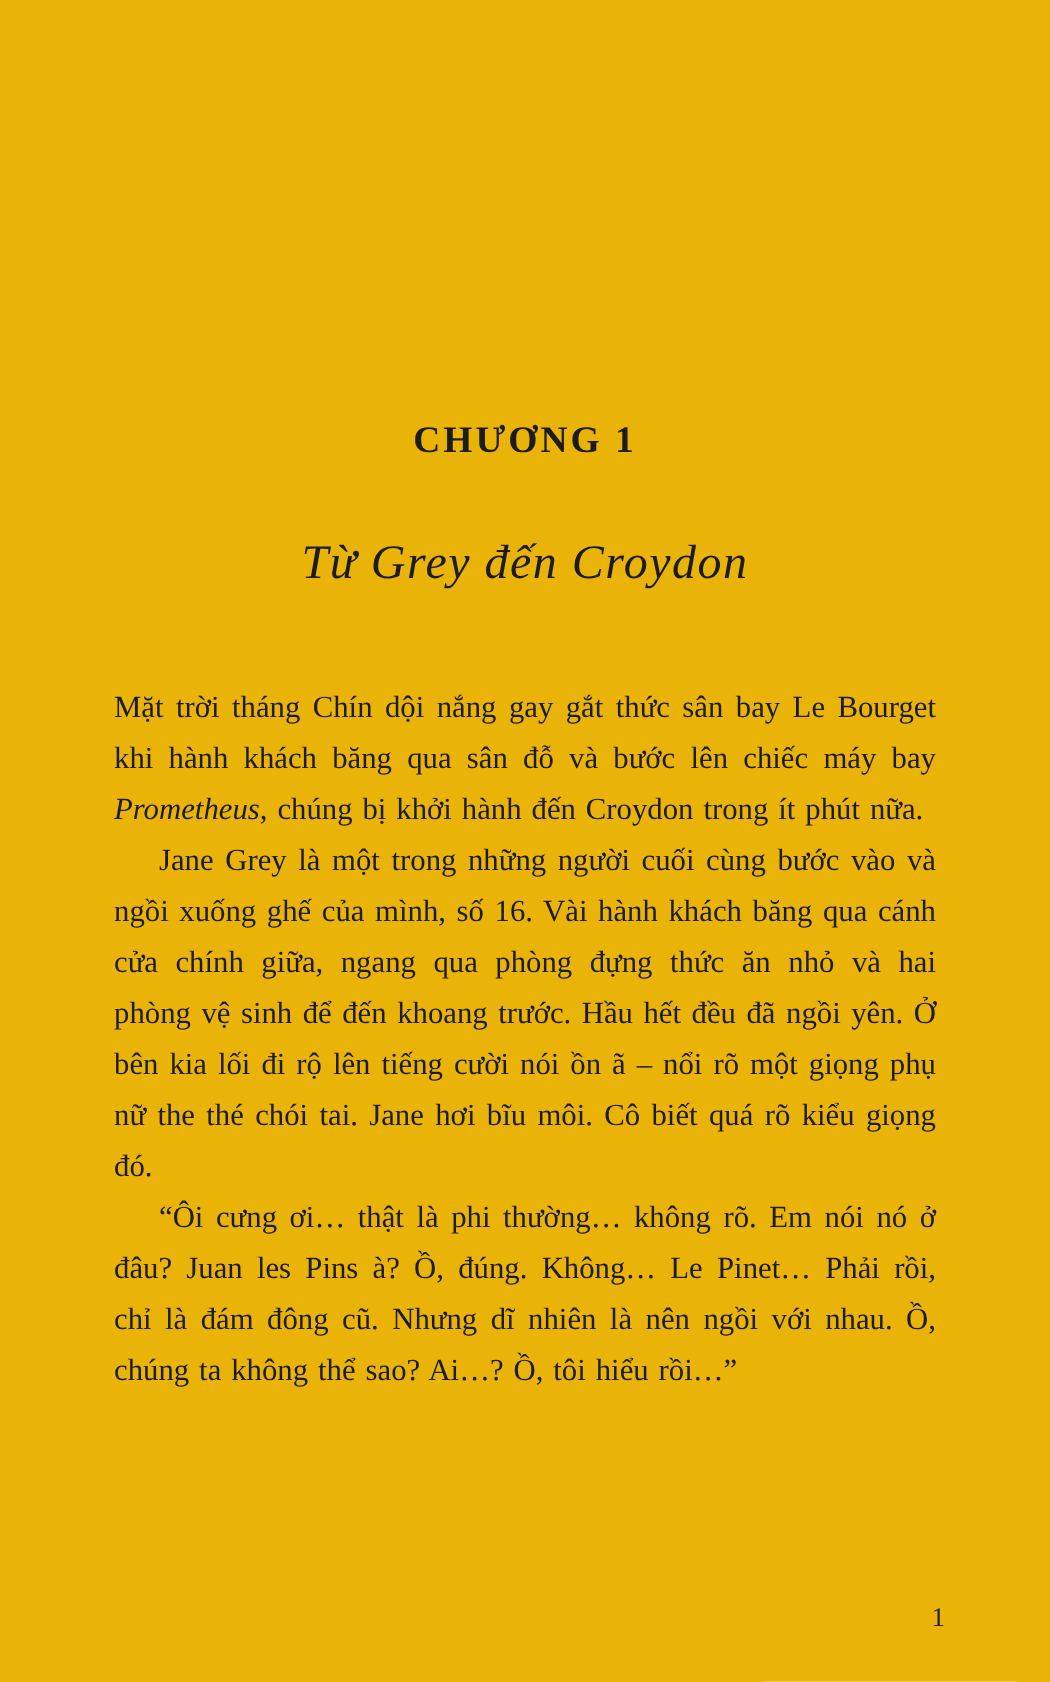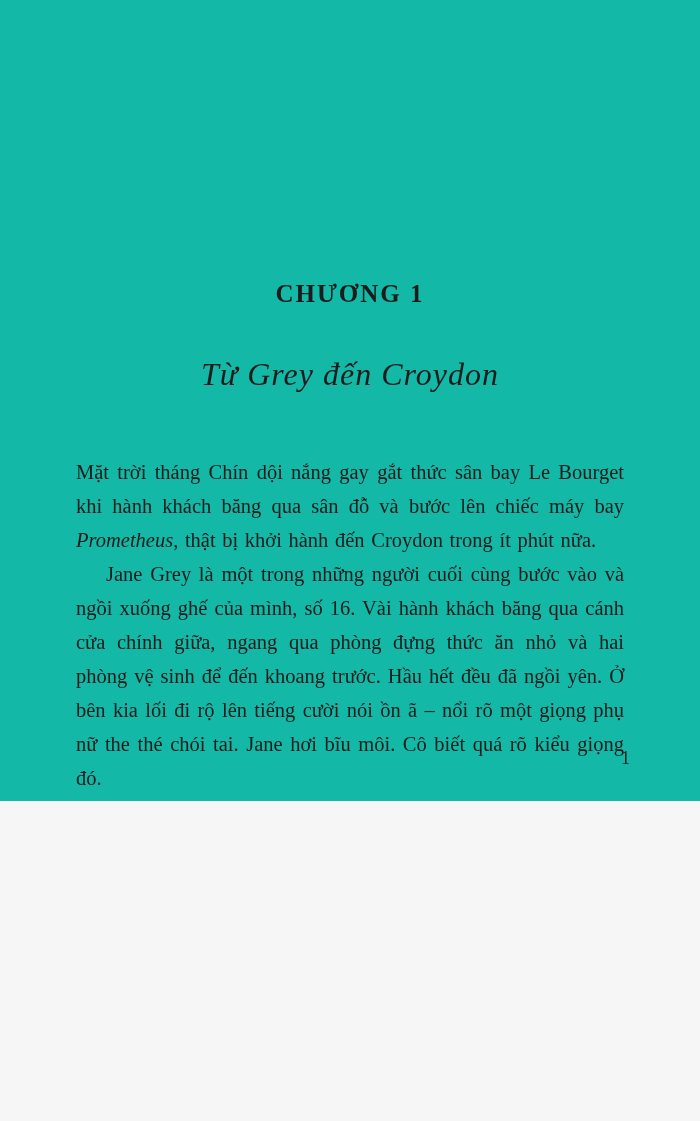--- a/index.html
+++ b/index.html
@@ -8,22 +8,22 @@
   }
   body {
     width: 700px;
     height: 1121px;
     background: #f6f6f6;
     font-family: "Liberation Serif", serif;
   }
   .page {
     position: relative;
     width: 700px;
-    height: 801px;
-    background: #14b8a6;
+    height: 1121px;
+    background: #eab308;
     color: #1c1c1c;
     box-sizing: border-box;
     overflow: hidden;
   }
   .content {
     padding: 280px 76px 0 76px;
   }
   .chapter-heading {
     text-align: center;
     font-weight: bold;
@@ -62,18 +62,19 @@
   }
 </style>
 </head>
 <body>
 
 <div class="page">
   <div class="content">
     <h2 class="chapter-heading">CHƯƠNG 1</h2>
     <h1 class="chapter-title">Từ Grey đến Croydon</h1>
     <div class="body-text">
-        <p class=""><span>Mặt trời tháng Chín dội nắng gay gắt thức sân bay Le Bourget khi hành khách băng qua sân đỗ và bước lên chiếc máy bay </span><span class="italic">Prometheus</span><span>, thật bị khởi hành đến Croydon trong ít phút nữa.</span></p>
+        <p class=""><span>Mặt trời tháng Chín dội nắng gay gắt thức sân bay Le Bourget khi hành khách băng qua sân đỗ và bước lên chiếc máy bay </span><span class="italic">Prometheus</span><span>, chúng bị khởi hành đến Croydon trong ít phút nữa.</span></p>
         <p class="indent"><span>Jane Grey là một trong những người cuối cùng bước vào và ngồi xuống ghế của mình, số 16. Vài hành khách băng qua cánh cửa chính giữa, ngang qua phòng đựng thức ăn nhỏ và hai phòng vệ sinh để đến khoang trước. Hầu hết đều đã ngồi yên. Ở bên kia lối đi rộ lên tiếng cười nói ồn ã – nổi rõ một giọng phụ nữ the thé chói tai. Jane hơi bĩu môi. Cô biết quá rõ kiểu giọng đó.</span></p>
+        <p class="indent"><span>“Ôi cưng ơi… thật là phi thường… không rõ. Em nói nó ở đâu? Juan les Pins à? Ồ, đúng. Không… Le Pinet… Phải rồi, chỉ là đám đông cũ. Nhưng dĩ nhiên là nên ngồi với nhau. Ồ, chúng ta không thể sao? Ai…? Ồ, tôi hiểu rồi…”</span></p>
       </div>
   </div>
   <div class="page-number">1</div>
 </div>
 
 </body></html>

